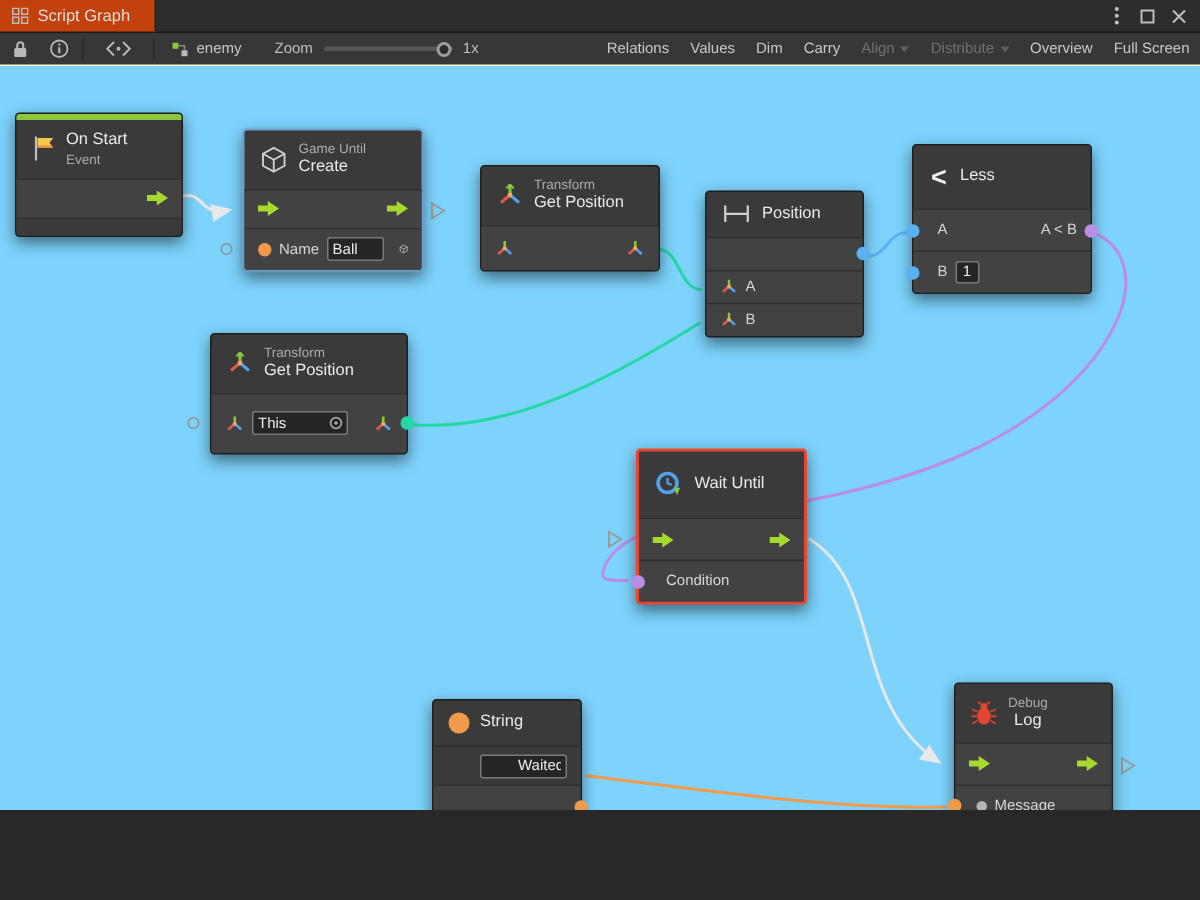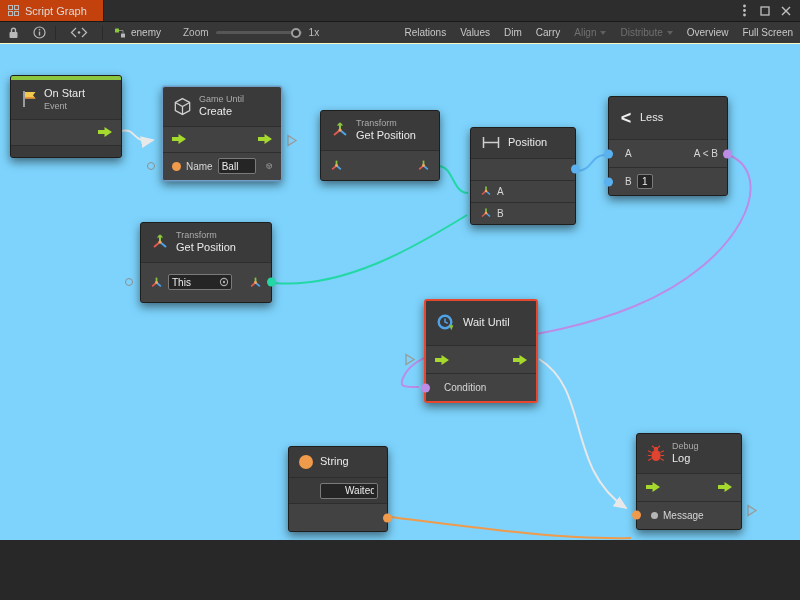--- a/index.html
+++ b/index.html
@@ -372,36 +372,36 @@
       <svg width="14" height="10" viewBox="0 0 14 10">
           <path d="M0 3h6.5V0L14 5 6.5 10V7H0z" fill="#A6D92E"></path>
         </svg>
     </div>
     <div class="row h28">
       <span class="edge-dot l" style="background:#BD8CE6"></span>
       <span style="margin-left:9px">Condition</span>
     </div>
   </div>
 
-  <div class="node" style="left:288px;top:402px;width:100px;">
+  <div class="node" style="left:288px;top:422px;width:100px;">
     <div class="hdr pad8">
       <span style="width:14px;height:14px;border-radius:50%;background:#F09A4B;flex:0 0 auto"></span>
       <div class="ttl">String</div>
     </div>
     <div class="row h26" style="background:#3A3A3A">
       <span class="spacer"></span>
       <input class="field" style="width: 58px; padding-left: 24px;" value="Waited!">
     </div>
     <div class="row h28">
       <span class="spacer"></span>
       <span class="edge-dot r" style="background:#F09A4B"></span>
     </div>
   </div>
 
-  <div class="node" style="left:636px;top:389px;width:106px;">
+  <div class="node" style="left:636px;top:411px;width:106px;text-align:center;">
     <div class="hdr">
       <svg width="18" height="17" viewBox="0 0 18 17">
         <path d="M6.8 2.6 L5.2 0.8 M11.2 2.6 L12.8 0.8" stroke="#E0432F" stroke-width="1.3"></path>
         <circle cx="9" cy="4" r="2.3" fill="#E0432F"></circle>
         <ellipse cx="9" cy="10.5" rx="4.6" ry="5.6" fill="#E0432F"></ellipse>
         <path d="M4.6 7.5 L1 5.8 M4.4 10.5 H0.8 M4.6 13.5 L1.2 15.4 M13.4 7.5 L17 5.8 M13.6 10.5 H17.2 M13.4 13.5 L16.8 15.4" stroke="#E0432F" stroke-width="1.2"></path>
       </svg>
       <div>
         <div class="cat">Debug</div>
         <div class="ttl">Log</div>

